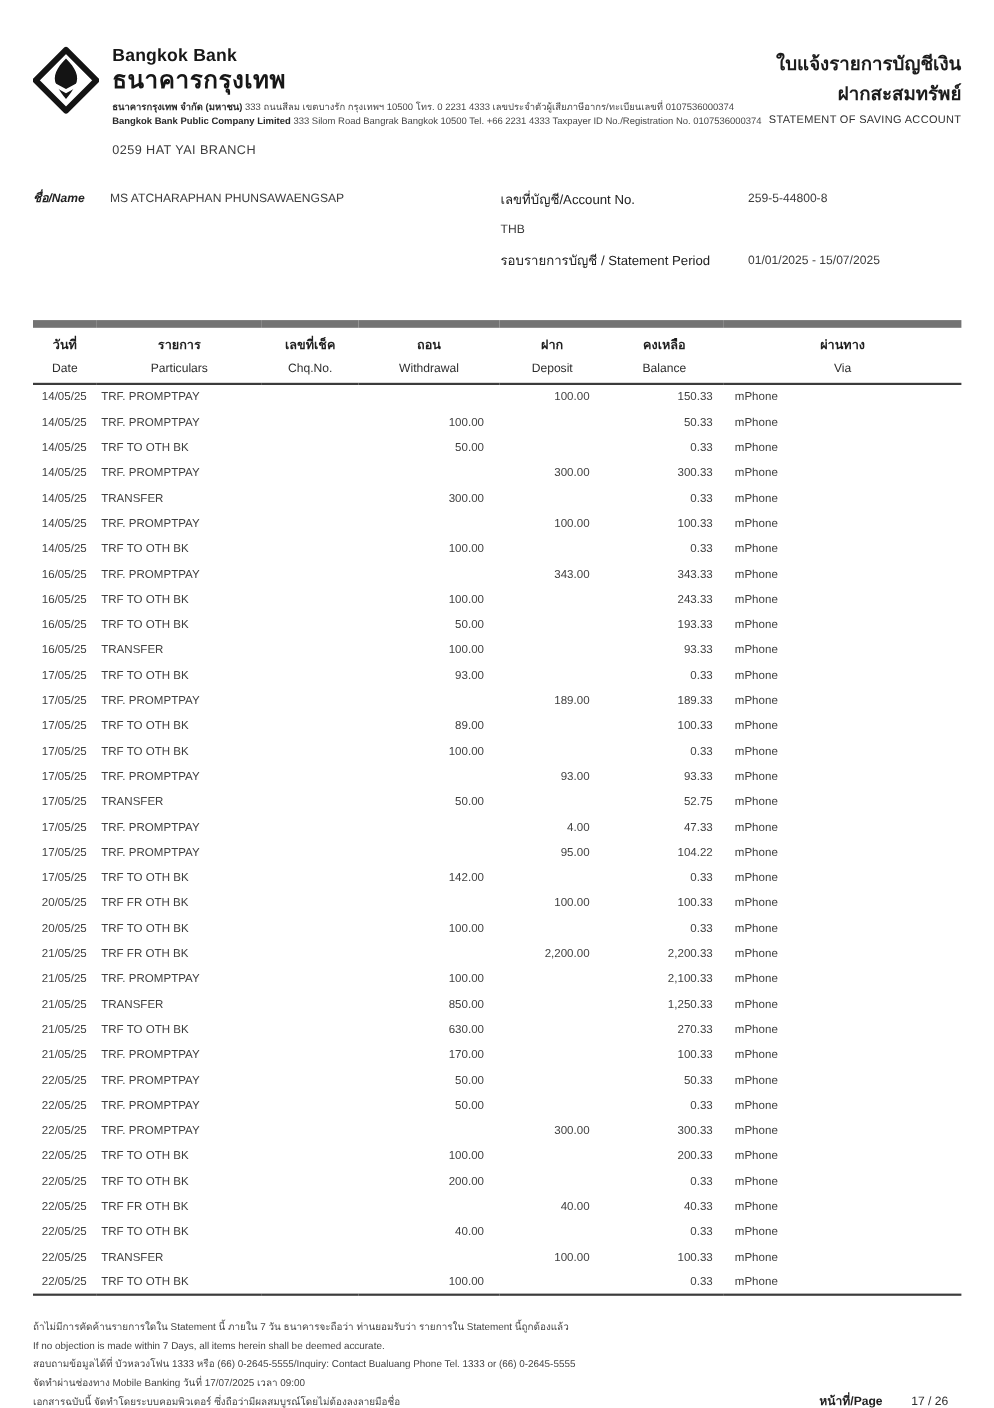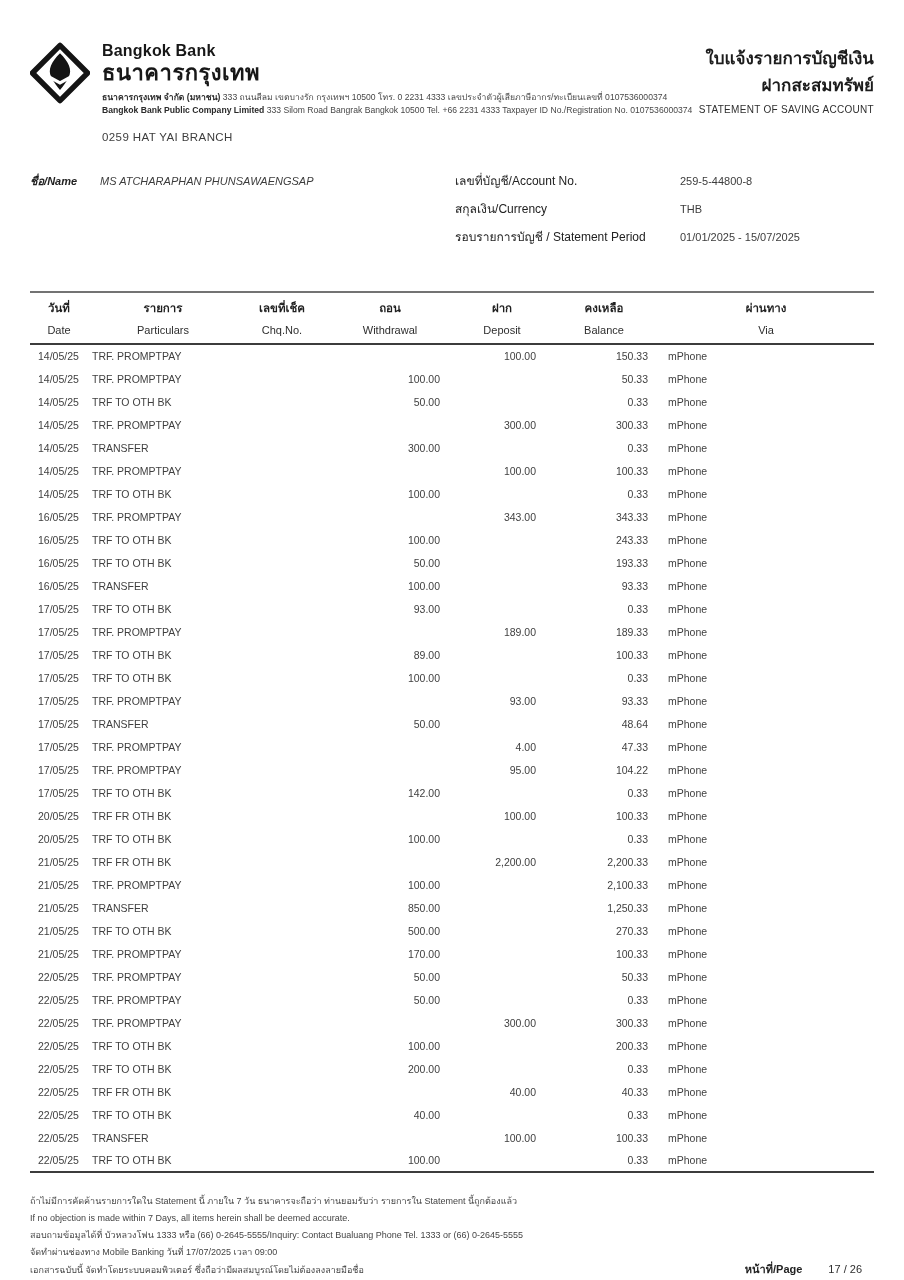--- a/index.html
+++ b/index.html
@@ -20,29 +20,29 @@
   .addr b { color:#2a2a2a; }
   .branch { margin-top:15px; font-size:11.5px; color:#3d3d3d; letter-spacing:.4px; }
   .doc-title { text-align:right; padding-top:2px; }
   .title-th { font-size:17px; font-weight:bold; color:#1c1c1c; }
   .title-en { font-size:10px; color:#2e2e2e; margin-top:6px; letter-spacing:.3px; }
 
   
   .info { display:flex; margin-top:24px; }
   .info-left { width:425px; display:flex; line-height:28px; }
   .info-left .lbl { width:70px; font-weight:bold; font-size:11px; color:#222;font-style:italic; }
-  .info-left .val { font-size:11px; color:#3c3c3c;font-style:italic; }
+  .info-left .val { font-size:11px; color:#3c3c3c; }
   .info-right { flex:1; }
   .info-row { display:flex; line-height:28px; }
   .info-row .lbl { width:225px; font-weight:normal; font-size:12px; color:#222; }
   .info-row .val { font-size:11px; color:#3c3c3c; }
 
   
   table { width:100%; border-collapse:collapse; margin-top:40px; table-layout:fixed; }
-  thead th { border-top:2px solid #737373; border-bottom:2px solid #3c3c3c; padding:6px 0 7px 0; text-align:center; vertical-align:middle; }
+  thead th { border-top:7px solid #737373; border-bottom:2px solid #3c3c3c; padding:6px 0 7px 0; text-align:center; vertical-align:middle; }
   thead .h-th { font-size:11.5px; font-weight:bold; color:#1f1f1f; }
   thead .h-en { font-size:11px; font-weight:normal; color:#2e2e2e; margin-top:7px; }
   tbody tr:last-child td { border-bottom:2px solid #3c3c3c; }
   td { height:23px; font-size:10.5px; color:#3f3f3f; vertical-align:middle; white-space:nowrap; overflow:hidden; }
   .col-date { width:58px; } td.col-date { padding-left:8px; }
   .col-particulars { width:150px; } td.col-particulars { padding-left:4px; }
   .col-chq { width:88px; } td.col-chq { text-align:center; }
   .col-withdrawal { width:128px; } td.col-withdrawal { text-align:right; padding-right:14px; }
   .col-deposit { width:96px; } td.col-deposit { text-align:right; padding-right:14px; }
   .col-balance { width:108px; } td.col-balance { text-align:right; padding-right:10px; }
@@ -86,21 +86,20 @@
     <div class="info-left">
       <span class="lbl">ชื่อ/Name</span>
       <span class="val">MS ATCHARAPHAN PHUNSAWAENGSAP</span>
     </div>
     <div class="info-right">
       <div class="info-row">
         <span class="lbl">เลขที่บัญชี/Account No.</span>
         <span class="val">259-5-44800-8</span>
       </div>
       <div class="info-row">
-        <span class="lbl">สกุลเงิน/Currency</span>
         <span class="val">THB</span>
       </div>
       <div class="info-row">
         <span class="lbl">รอบรายการบัญชี / Statement Period</span>
         <span class="val">01/01/2025 - 15/07/2025</span>
       </div>
     </div>
   </div>
 
   <table>
@@ -289,21 +288,21 @@
           <td class="col-deposit">93.00</td>
           <td class="col-balance">93.33</td>
           <td class="col-via">mPhone</td>
         </tr>
         <tr>
           <td class="col-date">17/05/25</td>
           <td class="col-particulars">TRANSFER</td>
           <td class="col-chq"></td>
           <td class="col-withdrawal">50.00</td>
           <td class="col-deposit"></td>
-          <td class="col-balance">48.64</td>
+          <td class="col-balance">52.75</td>
           <td class="col-via">mPhone</td>
         </tr>
         <tr>
           <td class="col-date">17/05/25</td>
           <td class="col-particulars">TRF. PROMPTPAY</td>
           <td class="col-chq"></td>
           <td class="col-withdrawal"></td>
           <td class="col-deposit">4.00</td>
           <td class="col-balance">47.33</td>
           <td class="col-via">mPhone</td>
@@ -368,21 +367,21 @@
           <td class="col-chq"></td>
           <td class="col-withdrawal">850.00</td>
           <td class="col-deposit"></td>
           <td class="col-balance">1,250.33</td>
           <td class="col-via">mPhone</td>
         </tr>
         <tr>
           <td class="col-date">21/05/25</td>
           <td class="col-particulars">TRF TO OTH BK</td>
           <td class="col-chq"></td>
-          <td class="col-withdrawal">500.00</td>
+          <td class="col-withdrawal">630.00</td>
           <td class="col-deposit"></td>
           <td class="col-balance">270.33</td>
           <td class="col-via">mPhone</td>
         </tr>
         <tr>
           <td class="col-date">21/05/25</td>
           <td class="col-particulars">TRF. PROMPTPAY</td>
           <td class="col-chq"></td>
           <td class="col-withdrawal">170.00</td>
           <td class="col-deposit"></td>

